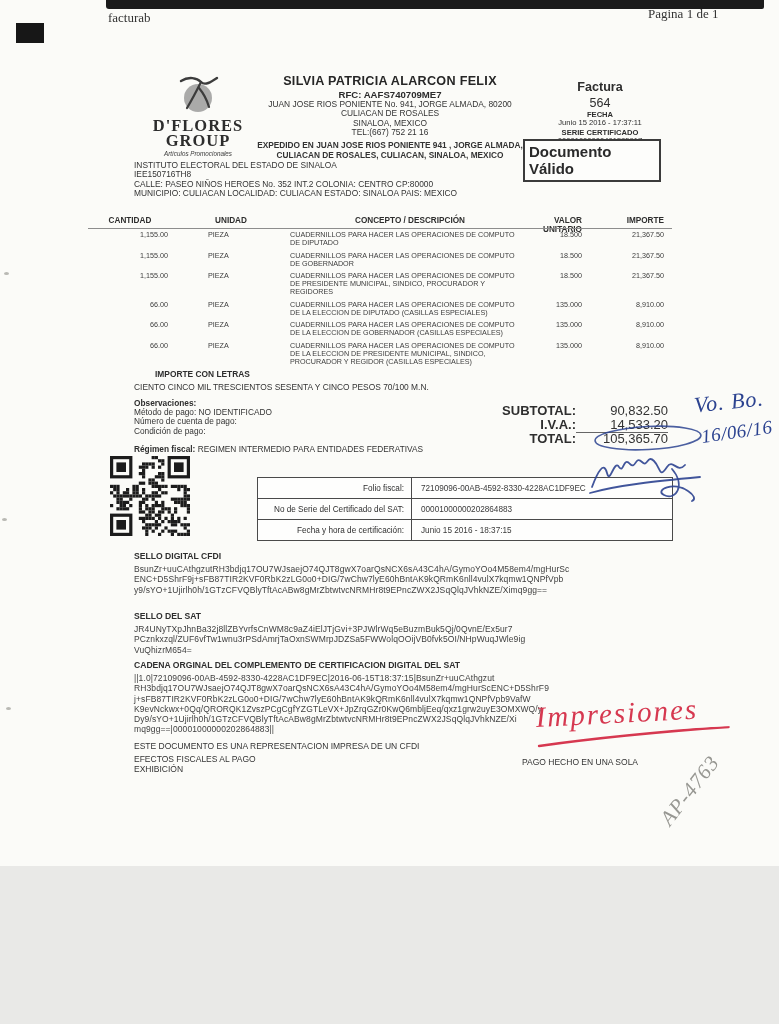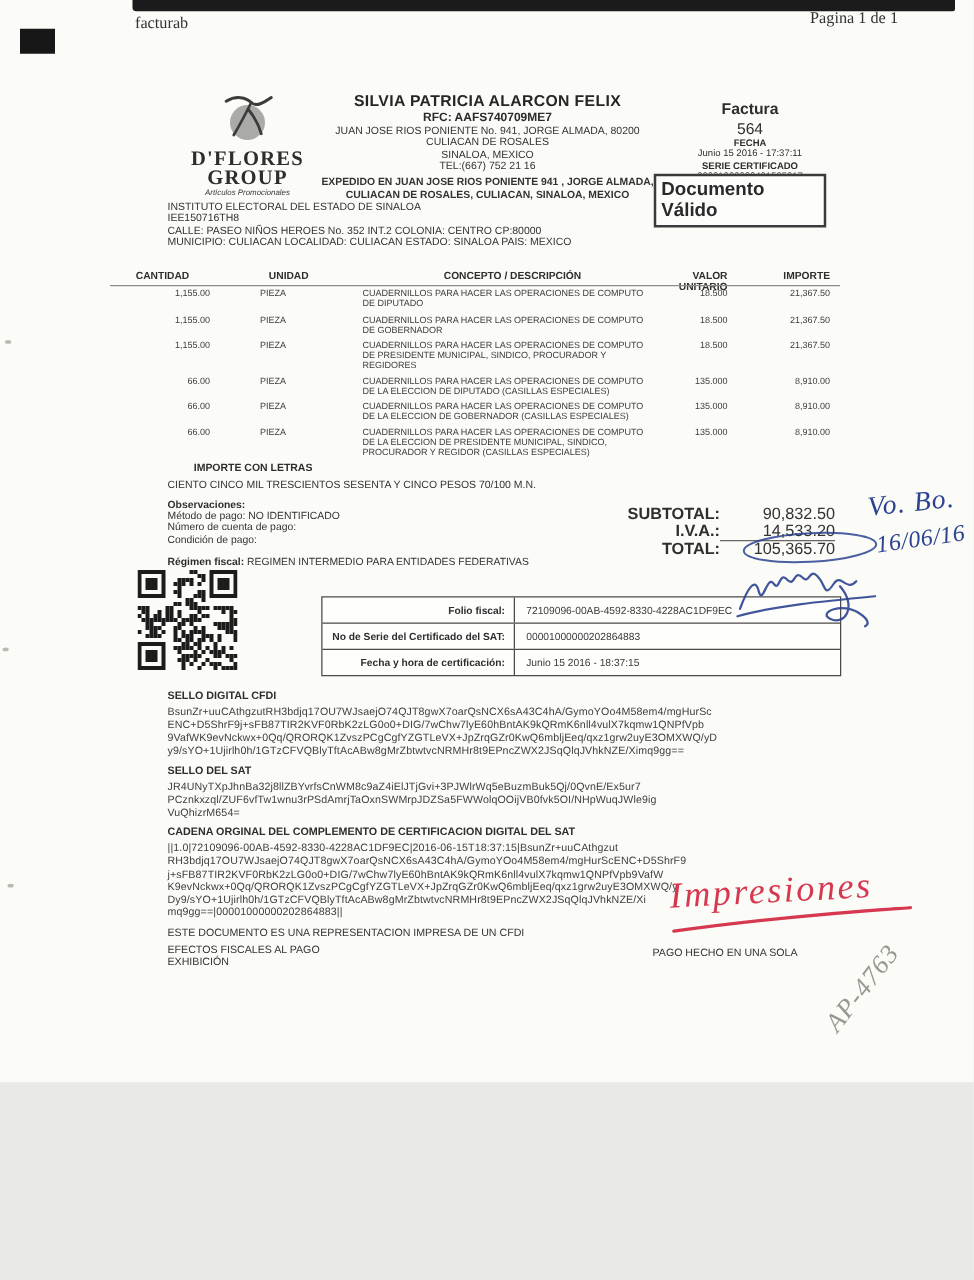--- a/index.html
+++ b/index.html
@@ -64,21 +64,21 @@
   .tval{width:92px;text-align:right;}
   .tval-ul{border-bottom:1px solid #666;}
   .regimen{left:134px;top:444px;font-size:8.3px;color:#333;}
 
   
   .qr{left:110px;top:456px;}
   .cert-table{left:257px;top:477px;width:414px;border:1px solid #4a4a4a;background:#fefefd;}
   .cert-row{display:flex;border-bottom:1px solid #4a4a4a;height:20px;align-items:stretch;}
   .cert-row:last-child{border-bottom:none;}
   .cert-label{width:146px;text-align:right;padding-right:7px;border-right:1px solid #4a4a4a;
-              font-size:8.2px;display:flex;align-items:center;justify-content:flex-end;font-weight:bold;color:#2e2e2e;}
+              font-size:8.2px;display:flex;align-items:center;justify-content:flex-end;font-weight:normal;color:#2e2e2e;}
   .cert-value{padding-left:9px;font-size:8.2px;display:flex;align-items:center;color:#3a3a3a;}
 
   
   .sello{left:134px;width:560px;color:#3e3e3e;}
   .sello-h{font-size:8.6px;margin-bottom:3px;}
   .sello-line{font-size:8.5px;line-height:10.3px;letter-spacing:.1px;word-break:break-all;}
 
   .note-cfdi{left:134px;top:741px;font-size:8.5px;color:#333;}
   .efectos{left:134px;top:755px;font-size:8.5px;line-height:9.6px;color:#333;}
   .pago{left:522px;top:757px;font-size:8.5px;color:#333;}
@@ -465,21 +465,20 @@
       <div class="cert-label">Fecha y hora de certificación:</div>
       <div class="cert-value">Junio 15 2016 - 18:37:15</div>
     </div>
     </div>
 
   <div class="abs sello" style="top:551px;">
     <div class="b sello-h">SELLO DIGITAL CFDI</div>
     <div>
         <div class="sello-line">BsunZr+uuCAthgzutRH3bdjq17OU7WJsaejO74QJT8gwX7oarQsNCX6sA43C4hA/GymoYOo4M58em4/mgHurSc</div>
         <div class="sello-line">ENC+D5ShrF9j+sFB87TIR2KVF0RbK2zLG0o0+DIG/7wChw7lyE60hBntAK9kQRmK6nll4vulX7kqmw1QNPfVpb</div>
-        <div class="sello-line">9VafWK9evNckwx+0Qq/QRORQK1ZvszPCgCgfYZGTLeVX+JpZrqGZr0KwQ6mbljEeq/qxz1grw2uyE3OMXWQ/yD</div>
         <div class="sello-line">y9/sYO+1Ujirlh0h/1GTzCFVQBlyTftAcABw8gMrZbtwtvcNRMHr8t9EPncZWX2JSqQlqJVhkNZE/Ximq9gg==</div>
       </div>
   </div>
 
   <div class="abs sello" style="top:611px;">
     <div class="b sello-h">SELLO DEL SAT</div>
     <div>
         <div class="sello-line">JR4UNyTXpJhnBa32j8llZBYvrfsCnWM8c9aZ4iElJTjGvi+3PJWlrWq5eBuzmBuk5Qj/0QvnE/Ex5ur7</div>
         <div class="sello-line">PCznkxzql/ZUF6vfTw1wnu3rPSdAmrjTaOxnSWMrpJDZSa5FWWolqOOijVB0fvk5OI/NHpWuqJWle9ig</div>
         <div class="sello-line">VuQhizrM654=</div>

